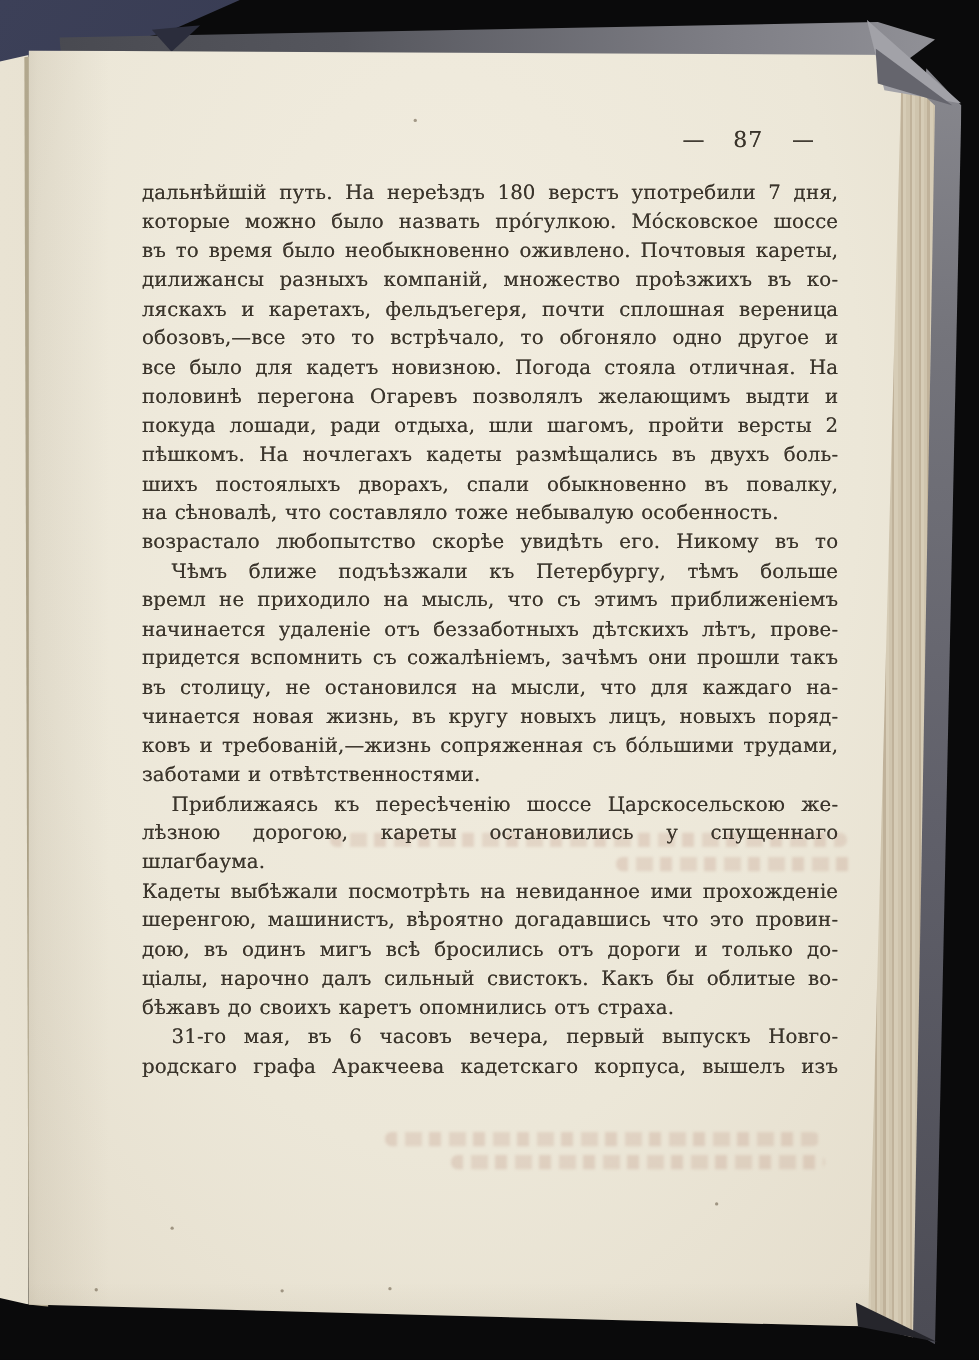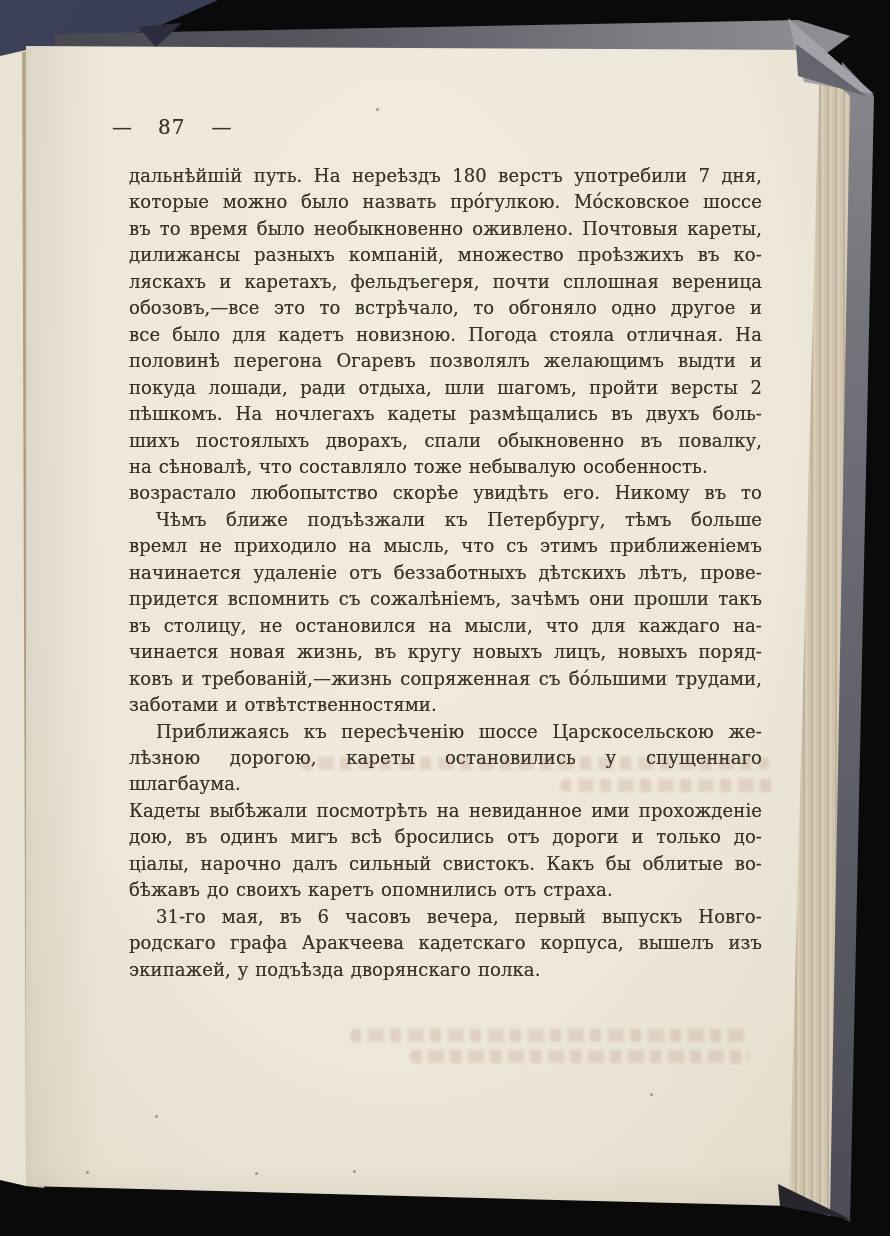--- a/index.html
+++ b/index.html
@@ -49,21 +49,21 @@
   .g1{left:300px;top:757px;width:470px;}
   .g2{left:560px;top:779px;width:215px;}
   .g3{left:350px;top:1029px;width:395px;}
   .g4{left:410px;top:1050px;width:340px;}
 
   .speck{position:absolute;width:3px;height:3px;border-radius:50%;
     background:rgba(110,96,76,.6);}
 
   
   .header{position:absolute;left:112px;top:112px;width:628px;
-    text-align:left;font-size:20px;line-height:30px;color:var(--ink,#3a342b);
+    text-align:right;font-size:20px;line-height:30px;color:var(--ink,#3a342b);
     text-shadow:0 0 .5px rgba(58,52,43,.7);}
   .header .pageno{margin:0 26px;letter-spacing:1px;}
   .text{position:absolute;left:129px;top:163px;width:633px;color:var(--ink,#3a342b);}
   .text-line{font-size:18px;line-height:26.45px;letter-spacing:.1px;word-spacing:1px;
     text-align:justify;text-align-last:justify;white-space:normal;
     text-shadow:0 0 .5px rgba(58,52,43,.7);}
   .text-line.last{text-align-last:left;}
   .text-line.indent{text-indent:27px;}
 </style>
 </head>
@@ -120,23 +120,23 @@
         <div class="text-line">придется вспомнить съ сожалѣніемъ, зачѣмъ они прошли такъ</div>
         <div class="text-line">въ столицу, не остановился на мысли, что для каждаго на-</div>
         <div class="text-line">чинается новая жизнь, въ кругу новыхъ лицъ, новыхъ поряд-</div>
         <div class="text-line">ковъ и требованій,—жизнь сопряженная съ бо́льшими трудами,</div>
         <div class="text-line last">заботами и отвѣтственностями.</div>
       </div>
       <div>
         <div class="text-line indent">Приближаясь къ пересѣченію шоссе Царскосельскою же-</div>
         <div class="text-line">лѣзною дорогою, кареты остановились у спущеннаго шлагбаума.</div>
         <div class="text-line">Кадеты выбѣжали посмотрѣть на невиданное ими прохожденіе</div>
+        <div class="text-line">шеренгою, машинистъ, вѣроятно догадавшись что это провин-</div>
         <div class="text-line">дою, въ одинъ мигъ всѣ бросились отъ дороги и только до-</div>
         <div class="text-line">ціалы, нарочно далъ сильный свистокъ. Какъ бы облитые во-</div>
         <div class="text-line last">бѣжавъ до своихъ каретъ опомнились отъ страха.</div>
       </div>
       <div>
         <div class="text-line indent">31-го мая, въ 6 часовъ вечера, первый выпускъ Новго-</div>
         <div class="text-line">родскаго графа Аракчеева кадетскаго корпуса, вышелъ изъ</div>
-        <div class="text-line last">экипажей, у подъѣзда дворянскаго полка.</div>
       </div>
     </div>
 </div>
 
 </body></html>

